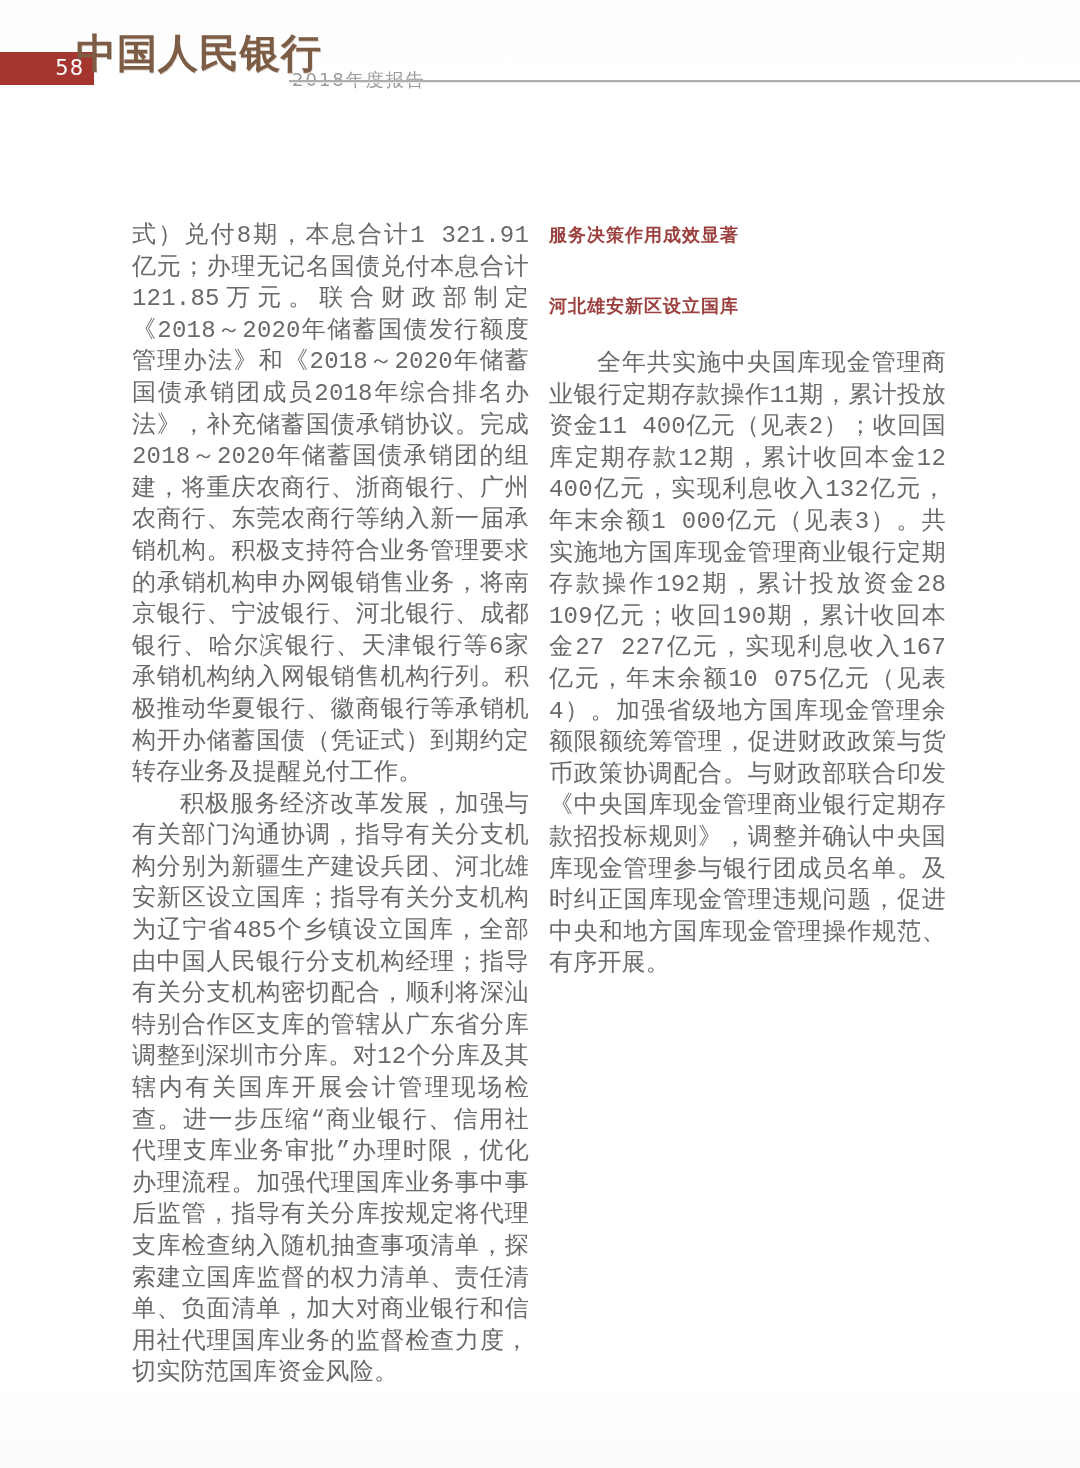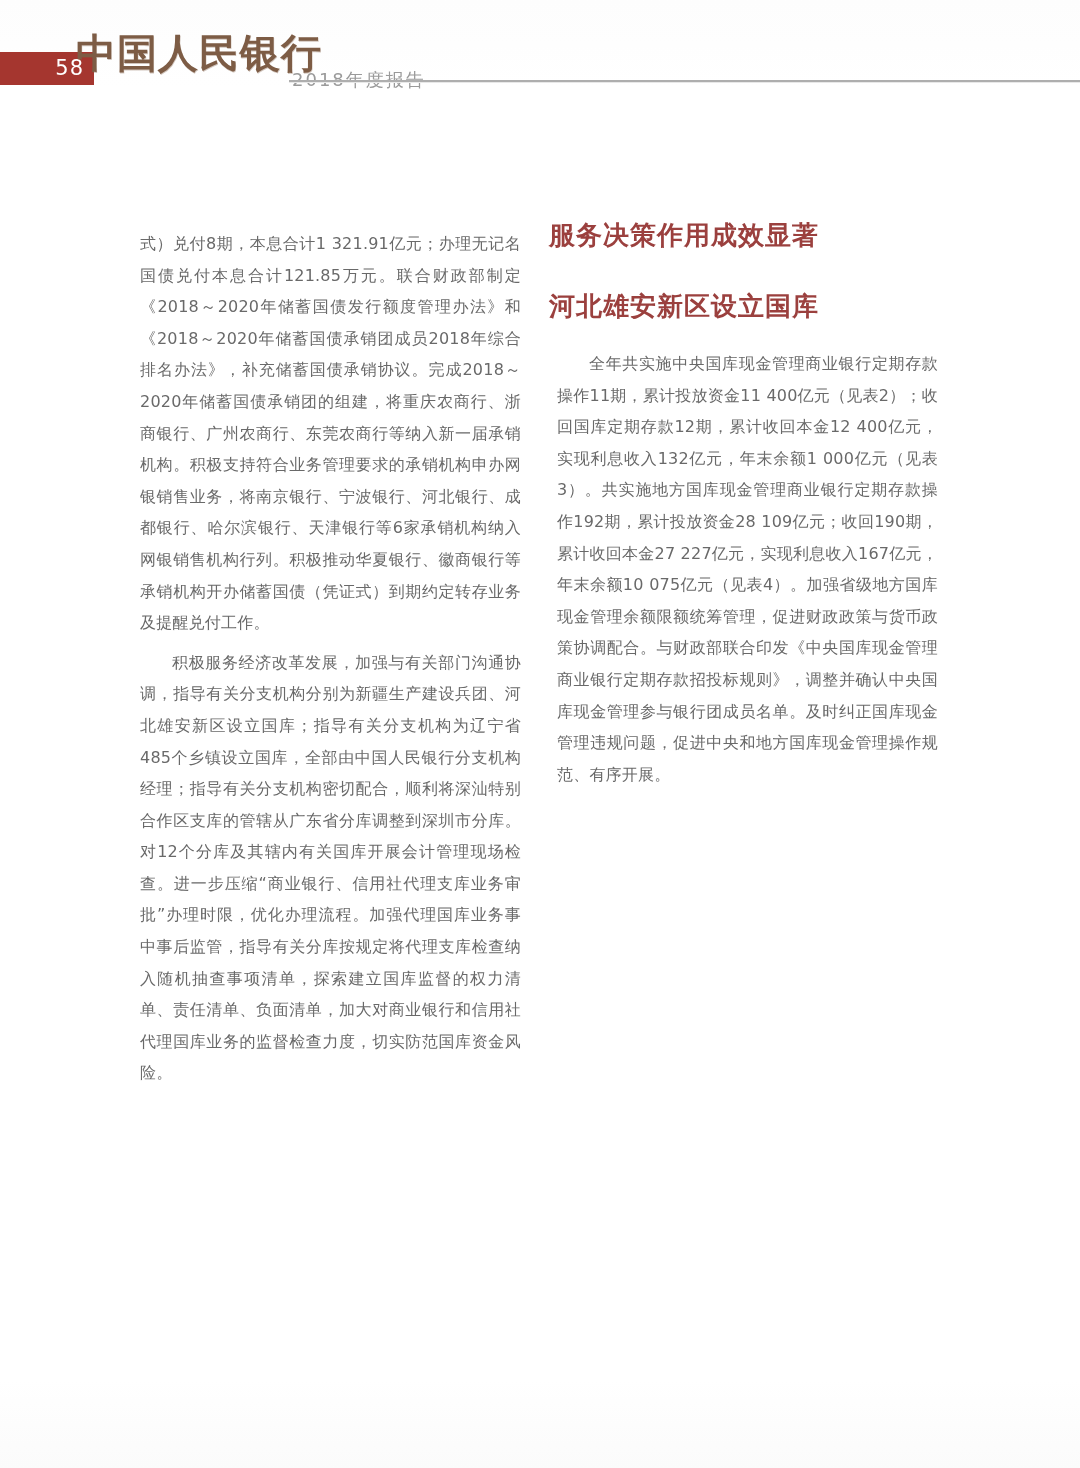--- a/index.html
+++ b/index.html
@@ -53,32 +53,33 @@
 
   
   .col {
     position: absolute; top: 220px;
     width: 397px;
   }
   .col-left  { left: 132px; }
   .col-right { left: 549px; }
 
   .body-para {
-    margin: 8px;
-    font-size: 16px;
+    margin: 0;
+    font-size: 24px;
     line-height: 31.6px;
     color: #696969;
     text-align: justify;
     letter-spacing: 0.2px;
+    font-family: Liberation Mono, monospace;
   }
   .body-para.indent { text-indent: 2em; }
 
   .section-heading {
     margin: 41px 0 27px 0;
-    font-size: 26px;
+    font-size: 18px;
     line-height: 30px;
     font-weight: bold;
     color: #9b403e;
     letter-spacing: 1px;
   }
   .section-heading.first { margin-top: 0; }
 </style>
 </head>
 <body>
 

